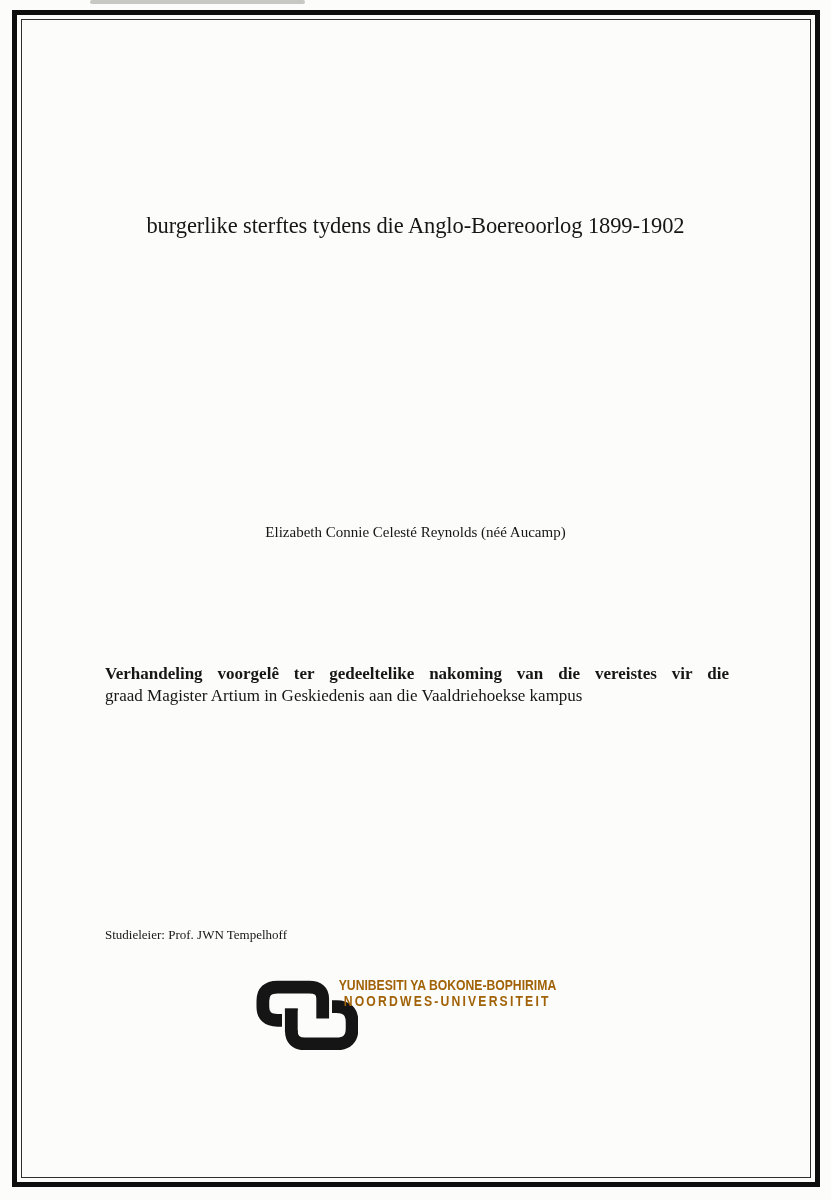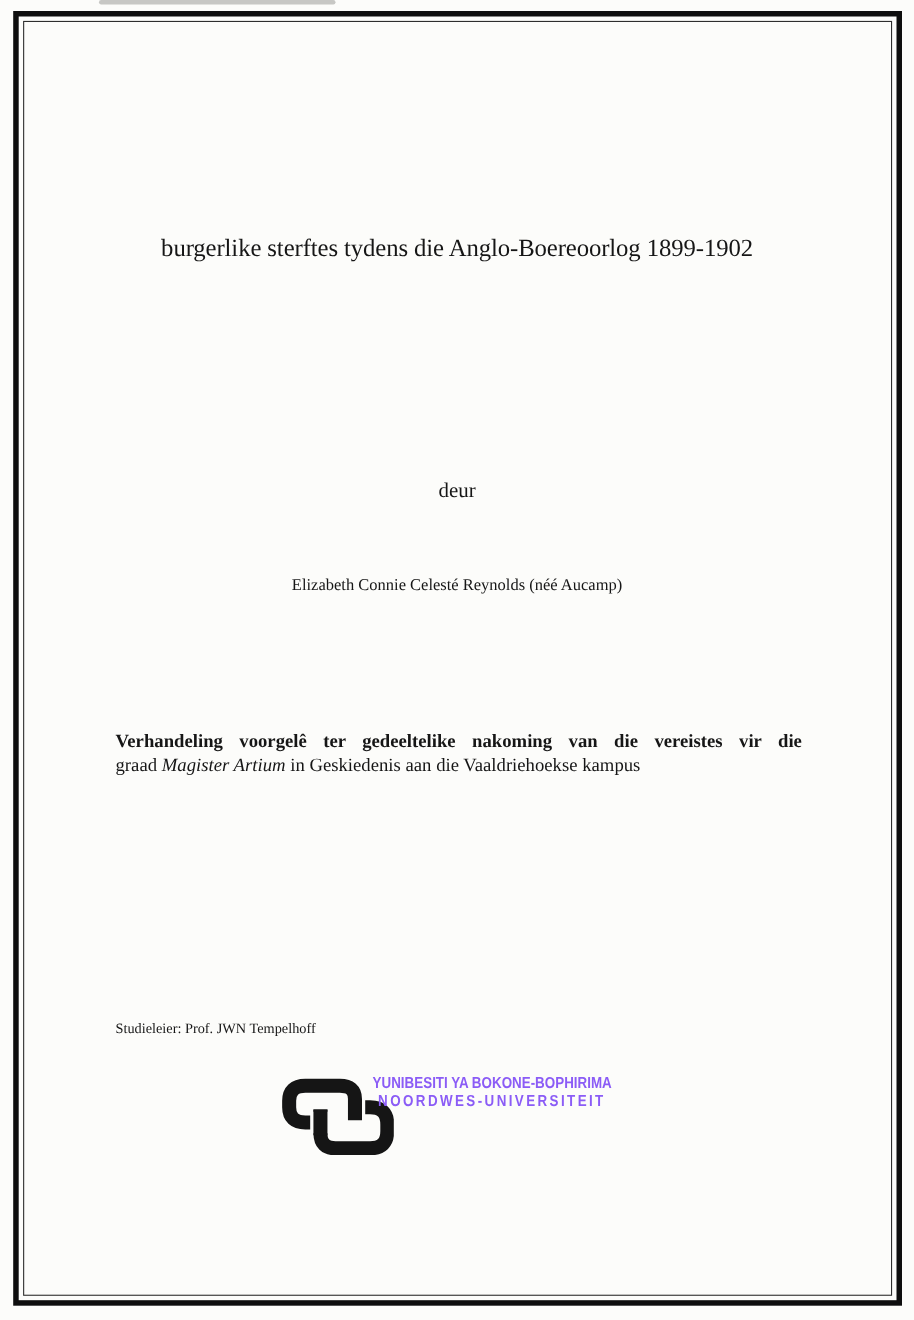--- a/index.html
+++ b/index.html
@@ -36,36 +36,36 @@
   }
   .author {
     position: absolute; left: 0; right: 0; top: 519px;
     text-align: center; font-size: 15px; line-height: 27px;
   }
   .statement {
     position: absolute; left: 105px; width: 624px; top: 663px;
     font-size: 17px; line-height: 21.8px;
   }
   .statement .justified { text-align: justify; text-align-last: justify; font-weight: bold; }
-  .italic { font-style: italic; }
+  .italic { }
   .supervisor-block {
     position: absolute; left: 105px; top: 922px;
     font-size: 13px; line-height: 26.5px;
   }
   .logo {
     position: absolute; left: 0; top: 0;
   }
   .logo-mark { position: absolute; left: 256px; top: 979px; }
   .logo-text {
     position: absolute; left: 286px; top: 977px; width: 322px;
     text-align: center;
     font-family: "Liberation Sans", "DejaVu Sans", sans-serif;
     font-weight: 700;
     font-size: 14.5px; line-height: 16px;
-    color: #8b5cf6;
+    color: #a16207;
     white-space: nowrap;
   }
   .logo-text .line {
     display: inline-block;
     transform: scaleX(0.84);
     transform-origin: center top;
   }
   .logo-text .wide2 { letter-spacing: 2.4px; }
   .logo-text .wide3 { letter-spacing: 2.6px; }
 </style>
@@ -75,21 +75,20 @@
 <div class="page">
 
   <div class="scan-smudge"></div>
   <div class="border-outer"></div>
   <div class="border-inner"></div>
 
   <div class="title-block">
     <div>burgerlike sterftes tydens die Anglo-Boereoorlog 1899-1902</div>
   </div>
 
-  <div class="byline">deur</div>
 
   <div class="author">Elizabeth Connie Celesté Reynolds (néé Aucamp)</div>
 
   <div class="statement">
     <div class="justified">Verhandeling voorgelê ter gedeeltelike nakoming van die vereistes vir die</div>
     <div><span>graad </span><span class="italic">Magister Artium</span><span> in Geskiedenis aan die Vaaldriehoekse kampus</span></div>
   </div>
 
   <div class="supervisor-block">
     <div>Studieleier: Prof. JWN Tempelhoff</div>

